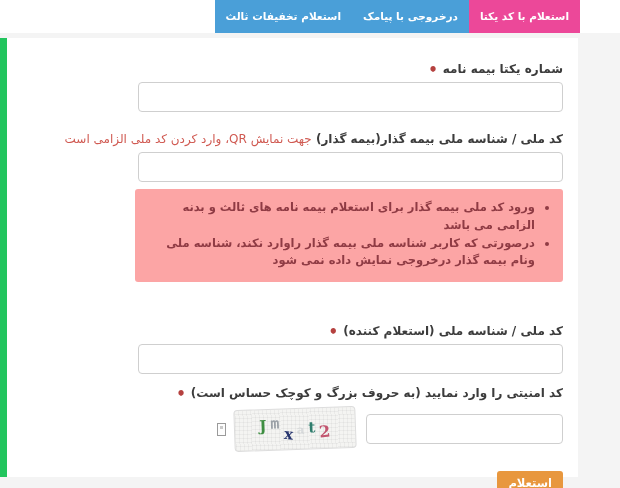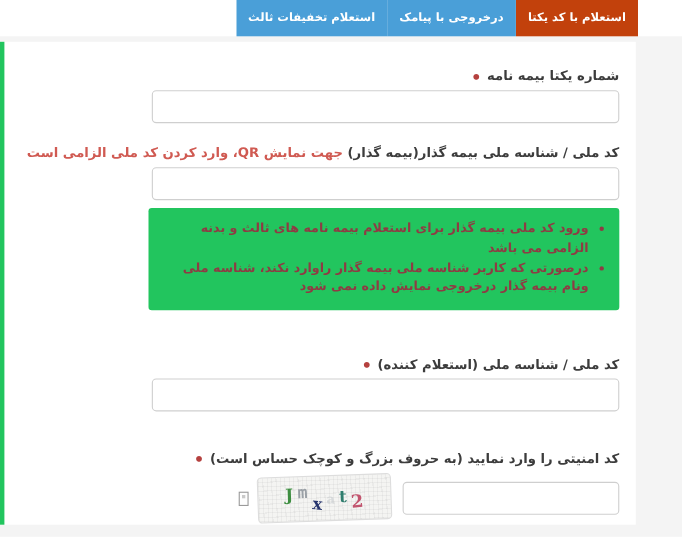--- a/index.html
+++ b/index.html
@@ -22,62 +22,62 @@
   }
   .tab {
     height:33px; line-height:33px;
     padding:0 11px;
     background:#4a9fd8;
     color:#ffffff;
     font-size:10.5px; font-weight:bold;
     white-space:nowrap;
     cursor:pointer;
   }
-  .tab.active { background:#c2410c; }
+  .tab.active { background:#ec4899; }
   
   .card {
     position:absolute; top:38px; left:0;
     width:578px; height:439px;
     background:#ffffff;
-    border-left:4px solid #22c55e;
+    border-left:7px solid #22c55e;
   }
   .form { padding:24px 15px 0 0; direction:rtl; }
   .field-label {
     font-size:12px; font-weight:bold; color:#3c3c3c;
     display:block;
   }
   .req {
     color:#b5413f; font-size:15px; font-weight:bold;
     margin-right:5px; line-height:10px; vertical-align:middle;
   }
-  .note-red { color:#d05a52; font-weight:bold; }
+  .note-red { color:#d05a52; font-weight:normal; }
   input.txt {
     display:block;
     width:425px; height:30px;
     margin-top:6px;
     border:1px solid #cfcfcf; border-radius:4px;
     background:#fff;
     padding:0 8px; font-size:13px;
     outline:none;
   }
   .g2 { margin-top:20px; }
   .alert {
     width:428px;
     margin-top:7px;
-    background:#22c55e;
+    background:#fca5a5;
     border-radius:3px;
     padding:10px 14px 12px 10px;
     color:#8f3b44;
   }
   .alert ul { list-style:disc; padding-right:14px; }
   .alert li {
     font-size:11.5px; font-weight:bold; line-height:1.55;
   }
   .g3 { margin-top:42px; }
-  .g4 { margin-top:36px; }
+  .g4 { margin-top:12px; }
   .captcha-row {
     margin-top:8px;
     display:flex; flex-direction:row; align-items:center;
   }
   .captcha-row input.txt {
     width:197px; margin-top:0;
   }
   .captcha-img {
     width:122px; height:42px;
     margin-right:10px;

